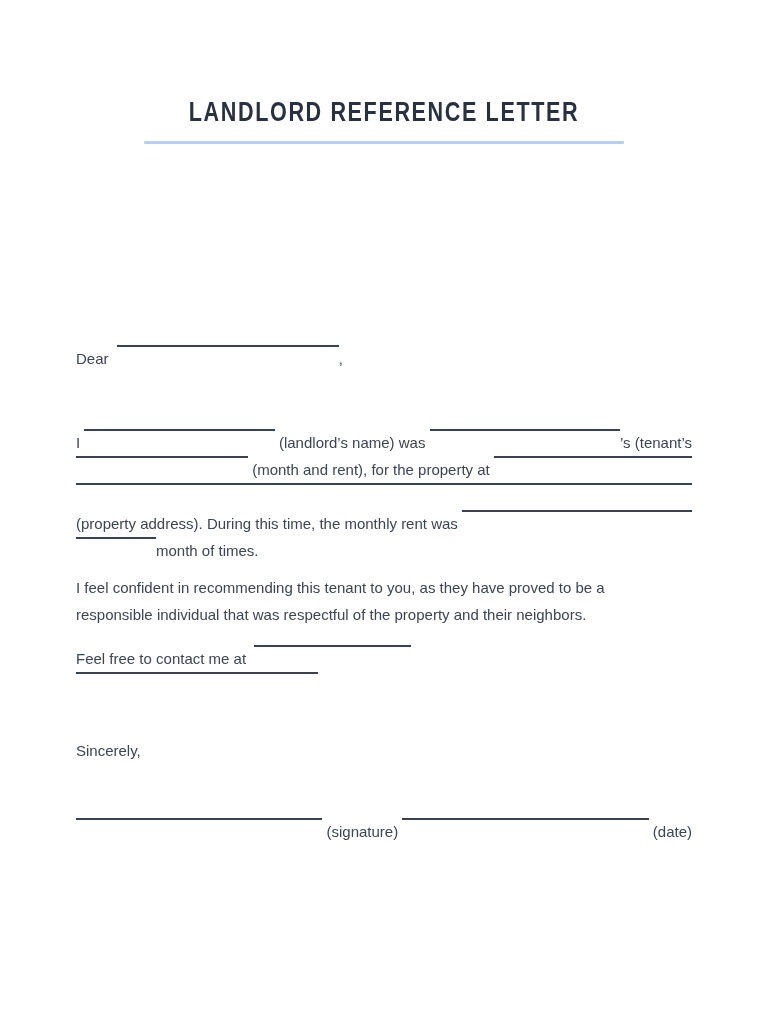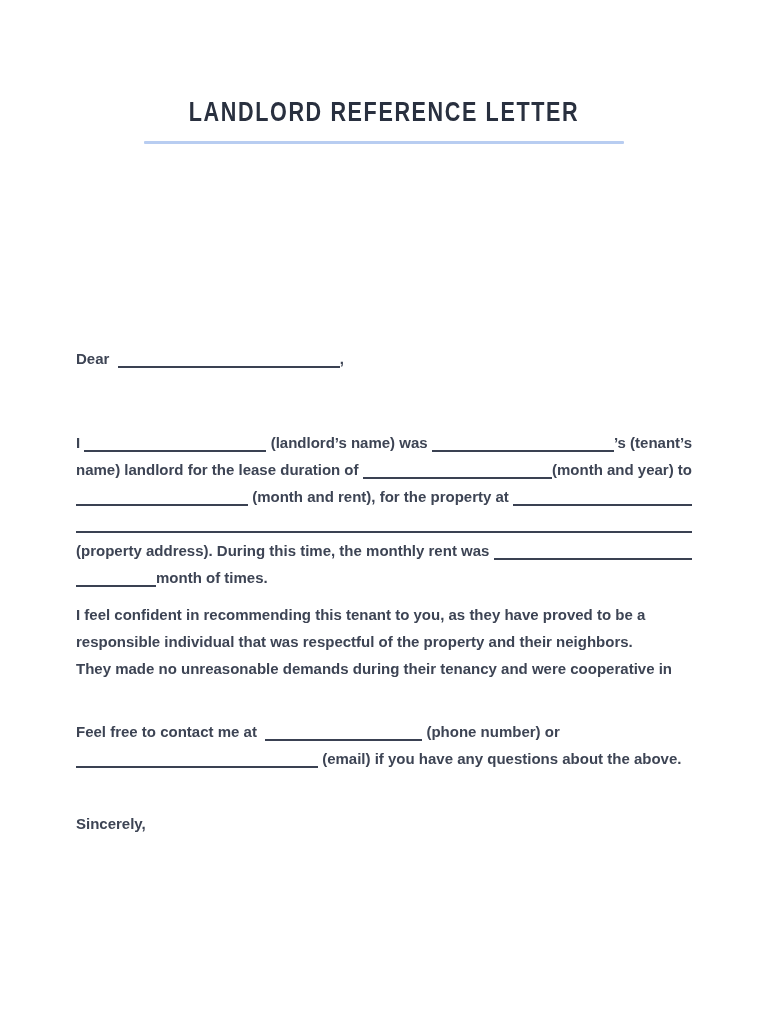--- a/index.html
+++ b/index.html
@@ -31,29 +31,28 @@
   .letter-body {
     position: absolute;
     left: 76px; top: 248px;
     width: 616px;
     font-size: 15px;
     color: var(--text-color, #3d4454);
   }
   .block { margin: 0; }
   .block[data-name="body-paragraph-1"] { margin-top: 57px; }
   .block[data-name="body-paragraph-2"] { margin-top: 10px; }
-  .block[data-name="body-paragraph-3"] { margin-top: 36px; }
+  .block[data-name="body-paragraph-3"] { margin-top: 17px; }
   .block[data-name="closing"]          { margin-top: 38px; }
   .block[data-name="signature-line"]   { margin-top: 54px; }
   .line {
     display: flex;
-    align-items: flex-end;
+    align-items: flex-start;
     height: 27px;
     white-space: pre;
-    font-weight: bold;
   }
   .t { line-height: 27px; }
   .blank {
     height: 2px;
     background: var(--blank-color, #3a4152);
     margin-bottom: 4px;
     flex: 0 0 auto;
   }
   .blank.grow { flex: 1 1 auto; }
 </style>
@@ -62,33 +61,34 @@
 
 <div class="page" data-name="letter-page">
   <h1 class="title" data-name="page-title">LANDLORD REFERENCE LETTER</h1>
   <div class="title-rule" data-name="title-underline"></div>
   <div class="letter-body" data-name="letter-body">
       <div class="block" data-name="salutation">
         <div class="line" data-name="letter-line"><span class="t" data-name="text-segment">Dear  </span><span class="blank" data-name="recipient-name-blank" style="width: 222px;"></span><span class="t" data-name="text-segment">,</span></div>
       </div>
       <div class="block" data-name="body-paragraph-1">
         <div class="line" data-name="letter-line"><span class="t" data-name="text-segment">I </span><span class="blank grow" data-name="landlord-name-blank" style="width: 140px;"></span><span class="t" data-name="text-segment"> (landlord’s name) was </span><span class="blank grow" data-name="tenant-name-blank" style="width: 140px;"></span><span class="t" data-name="text-segment">’s (tenant’s</span></div>
-        <div class="line" data-name="letter-line"><span class="t" data-name="text-segment">name) landlord for the lease duration of </span><span class="blank grow" data-name="lease-start-blank" style="width: 160px;"></span><span class="t" data-name="text-segment">(month and year) to</span></div>
         <div class="line" data-name="letter-line"><span class="blank" data-name="lease-end-blank" style="width: 172px;"></span><span class="t" data-name="text-segment"> (month and rent), for the property at </span><span class="blank grow" data-name="property-address-blank" style="width: 150px;"></span></div>
         <div class="line" data-name="letter-line"><span class="blank grow" data-name="property-address-blank-line-2" style="width: 616px;"></span></div>
         <div class="line" data-name="letter-line"><span class="t" data-name="text-segment">(property address). During this time, the monthly rent was </span><span class="blank grow" data-name="rent-amount-blank" style="width: 190px;"></span></div>
         <div class="line" data-name="letter-line"><span class="blank" data-name="late-payments-count-blank" style="width: 80px;"></span><span class="t" data-name="text-segment">month of times.</span></div>
       </div>
       <div class="block" data-name="body-paragraph-2">
         <div class="line" data-name="letter-line"><span class="t" data-name="text-segment">I feel confident in recommending this tenant to you, as they have proved to be a</span></div>
         <div class="line" data-name="letter-line"><span class="t" data-name="text-segment">responsible individual that was respectful of the property and their neighbors.</span></div>
-        <div class="line" data-name="letter-line"><span class="t" data-name="text-segment">They made no unreasonable demands during their tenancy and were cooperative in</span></div>
       </div>
       <div class="block" data-name="body-paragraph-3">
-        <div class="line" data-name="letter-line"><span class="t" data-name="text-segment">Feel free to contact me at  </span><span class="blank" data-name="phone-number-blank" style="width: 157px;"></span><span class="t" data-name="text-segment"> (phone number) or</span></div>
-        <div class="line" data-name="letter-line"><span class="blank" data-name="email-blank" style="width: 242px;"></span><span class="t" data-name="text-segment"> (email) if you have any questions about the above.</span></div>
+        <div class="line" data-name="letter-line"><span class="t" data-name="text-segment">Feel free to contact me at  </span><span class="blank" data-name="phone-number-blank" style="width: 157px;"></span></div>
+        <div class="line" data-name="letter-line"><span class="blank" data-name="email-blank" style="width: 242px;"></span></div>
       </div>
       <div class="block" data-name="closing">
         <div class="line" data-name="letter-line"><span class="t" data-name="text-segment">Sincerely,</span></div>
+      </div>
+      <div class="block" data-name="signature-line">
+        <div class="line" data-name="letter-line"><span class="blank grow" data-name="signature-blank" style="width: 220px;"></span><span class="t" data-name="text-segment"> (signature) </span><span class="blank grow" data-name="date-blank" style="width: 220px;"></span><span class="t" data-name="text-segment"> (date)</span></div>
       </div>
     </div>
 
 </div>
 
 </body></html>

